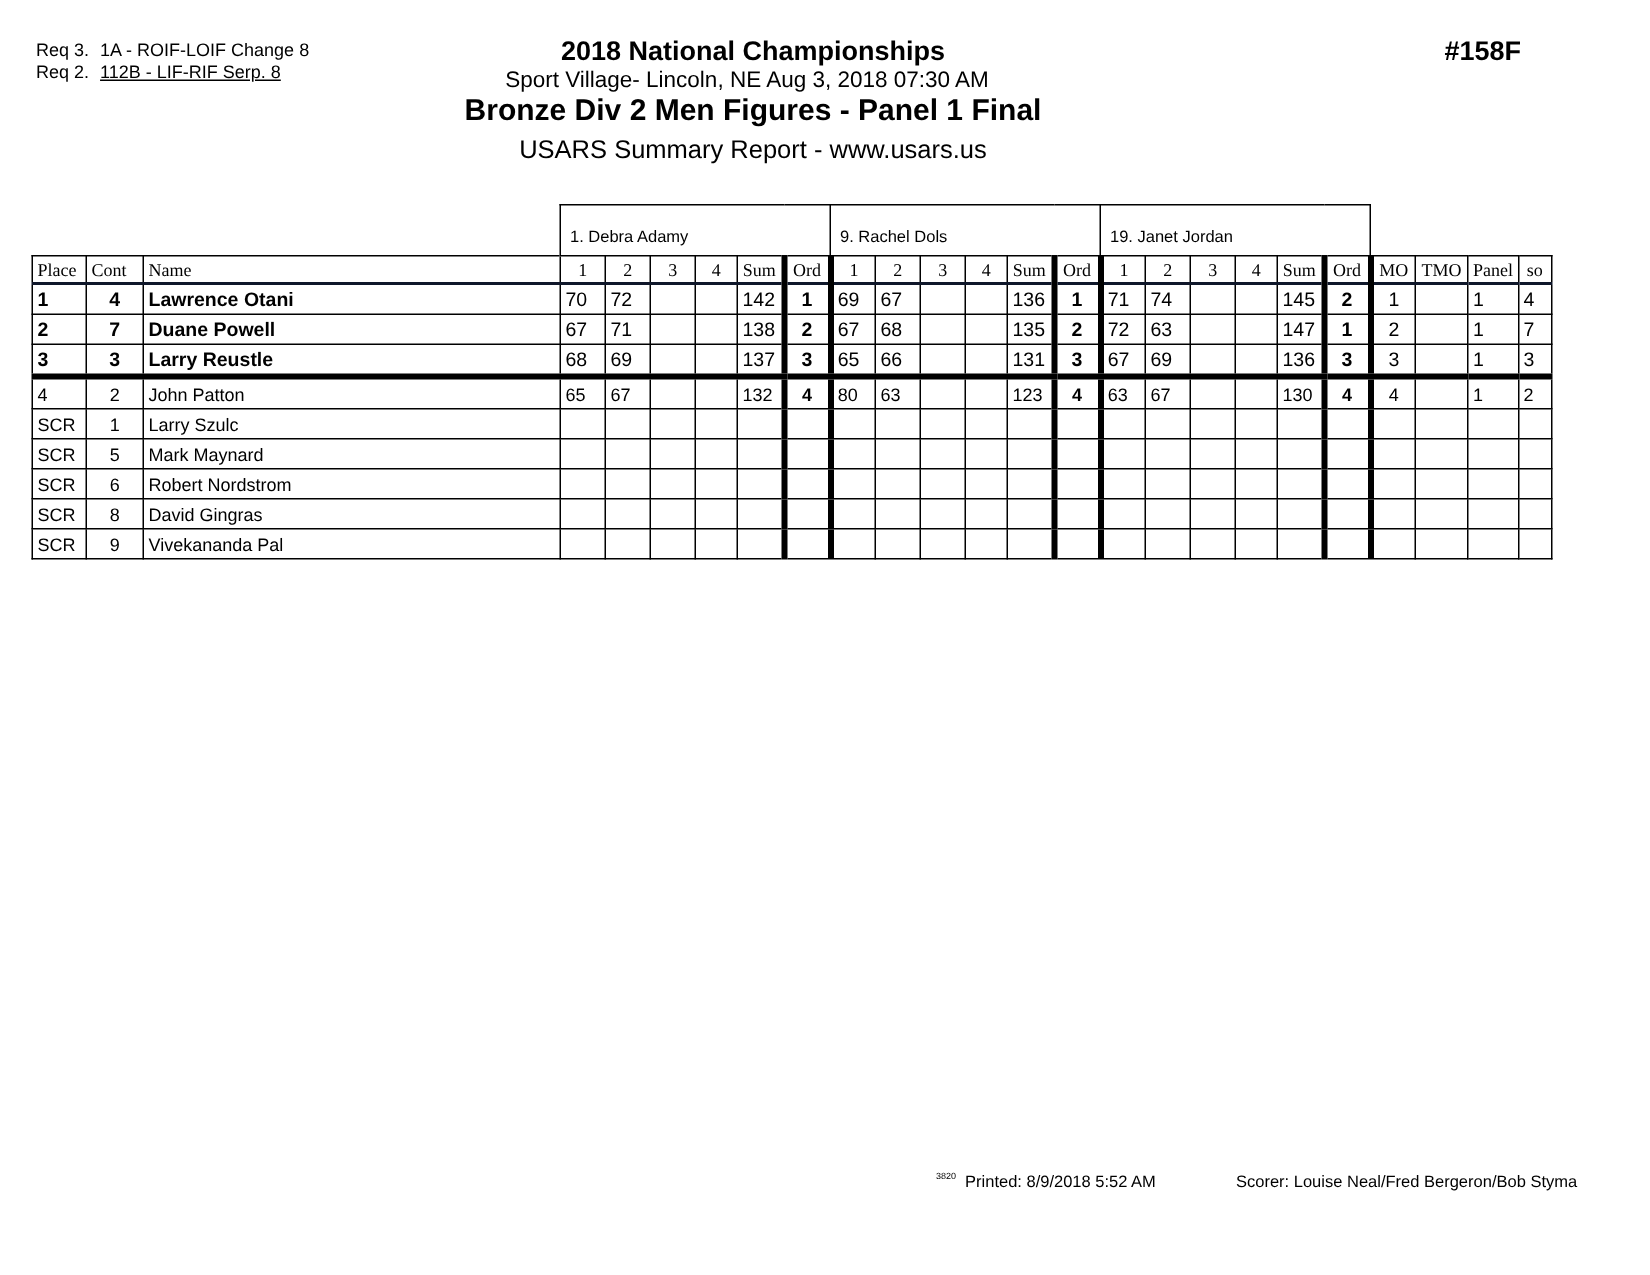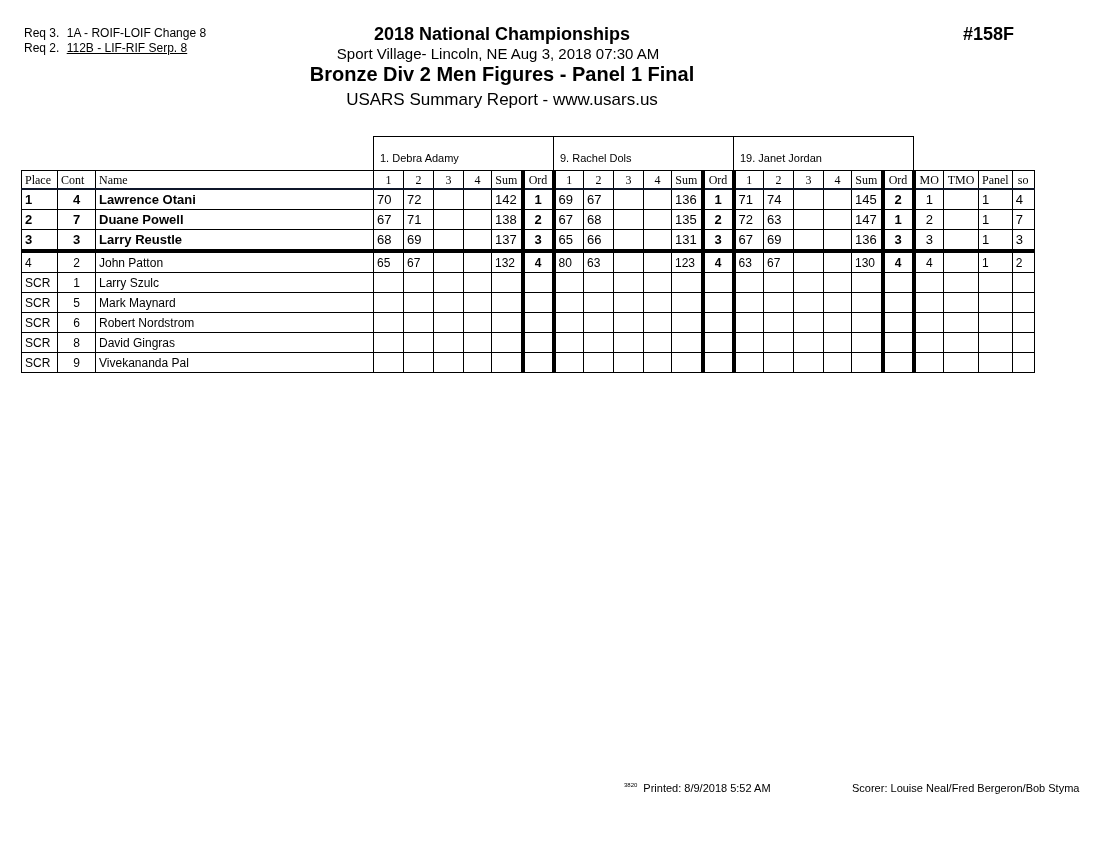--- a/index.html
+++ b/index.html
@@ -23,21 +23,21 @@
   table.grid tr.cols td { height:17px; vertical-align:bottom; border-bottom:2px solid #0f172a;font-family:Liberation Serif, serif; }
   .c { text-align:center; }
   .r { text-align:left; }
   .b { font-weight:bold; }
   .tl { border-left:4px solid #000 !important; }
   tr.cut td { border-bottom:4px solid #000 !important; }
   tr.top3 td { font-size:13px; }
 
   #printed { position:absolute; left:624px; top:782px; font-size:11px; }
   #printed .tiny { font-size:6px; vertical-align:top; margin-right:6px; }
-  #scorer { position:absolute; left:852px; top:782px; font-size:11px; }
+  #scorer { position:absolute; left:824px; top:782px; font-size:11px; }
 </style>
 </head>
 <body>
 
 <div class="req" style="top:26px;">
   <span>Req  3.</span>
   <span style="margin-left:4px;">1A - ROIF-LOIF Change 8</span>
 </div>
 <div class="req" style="top:41px;">
   <span>Req  2.</span>

